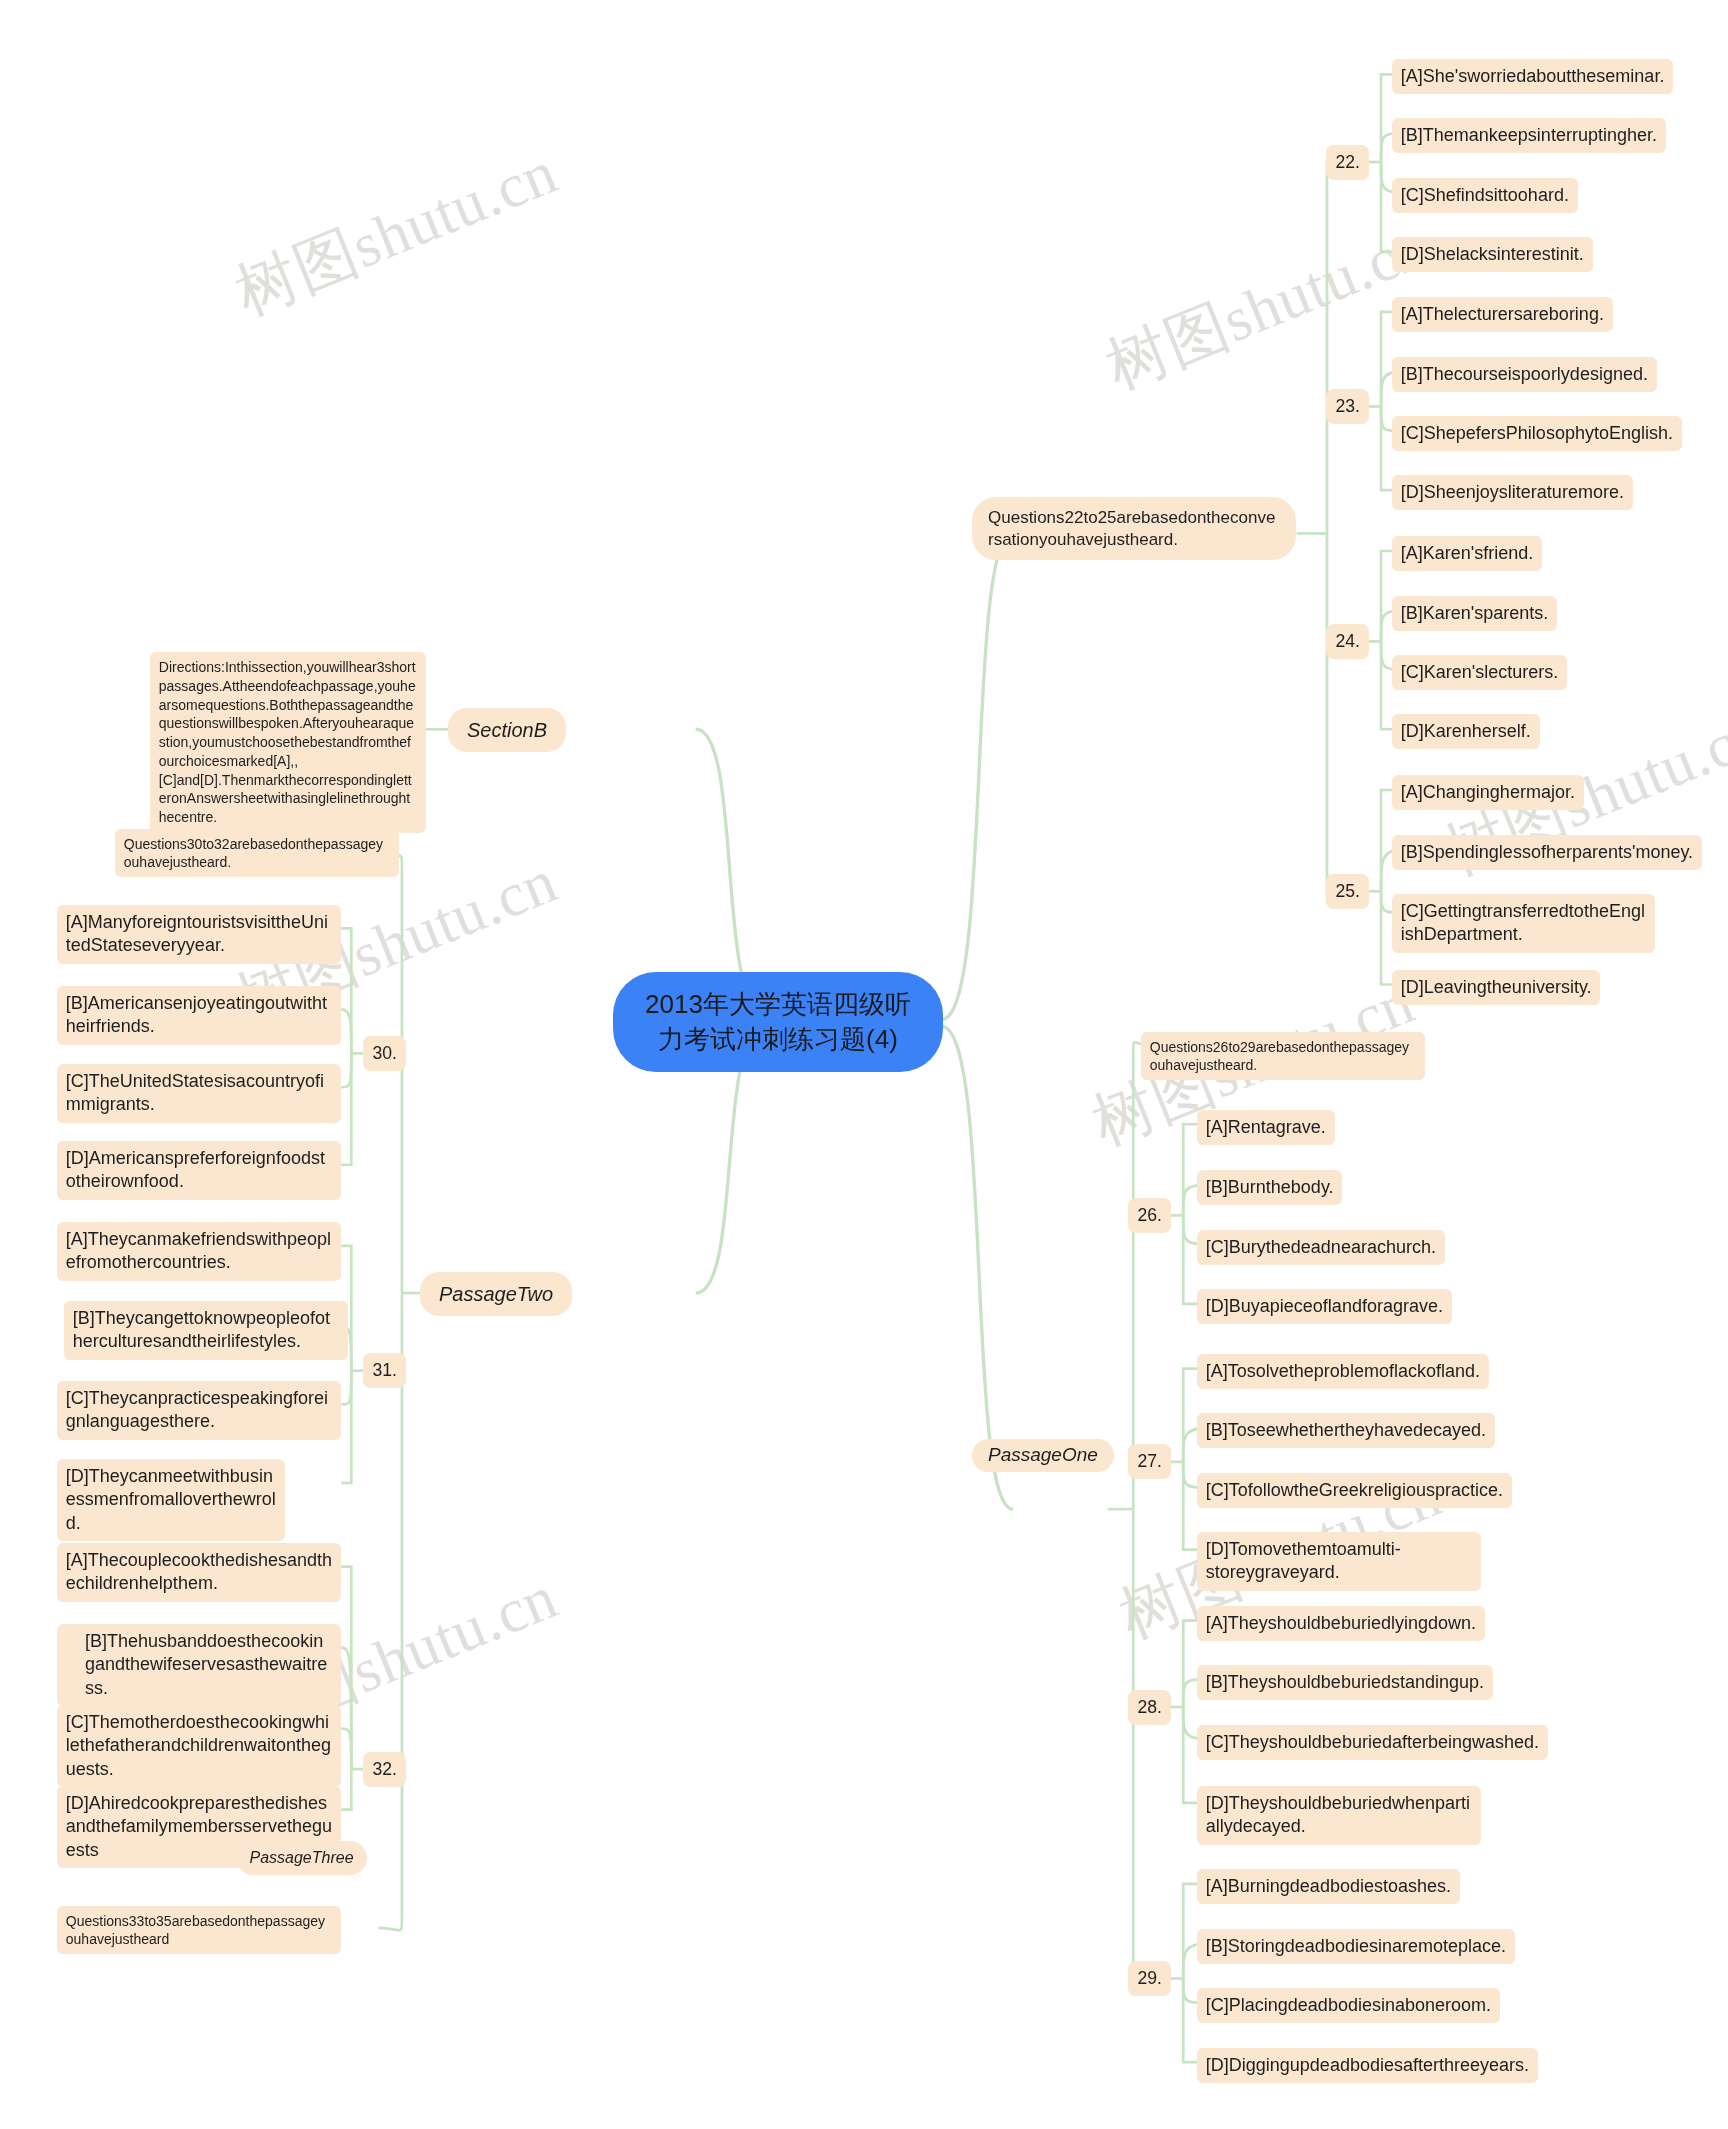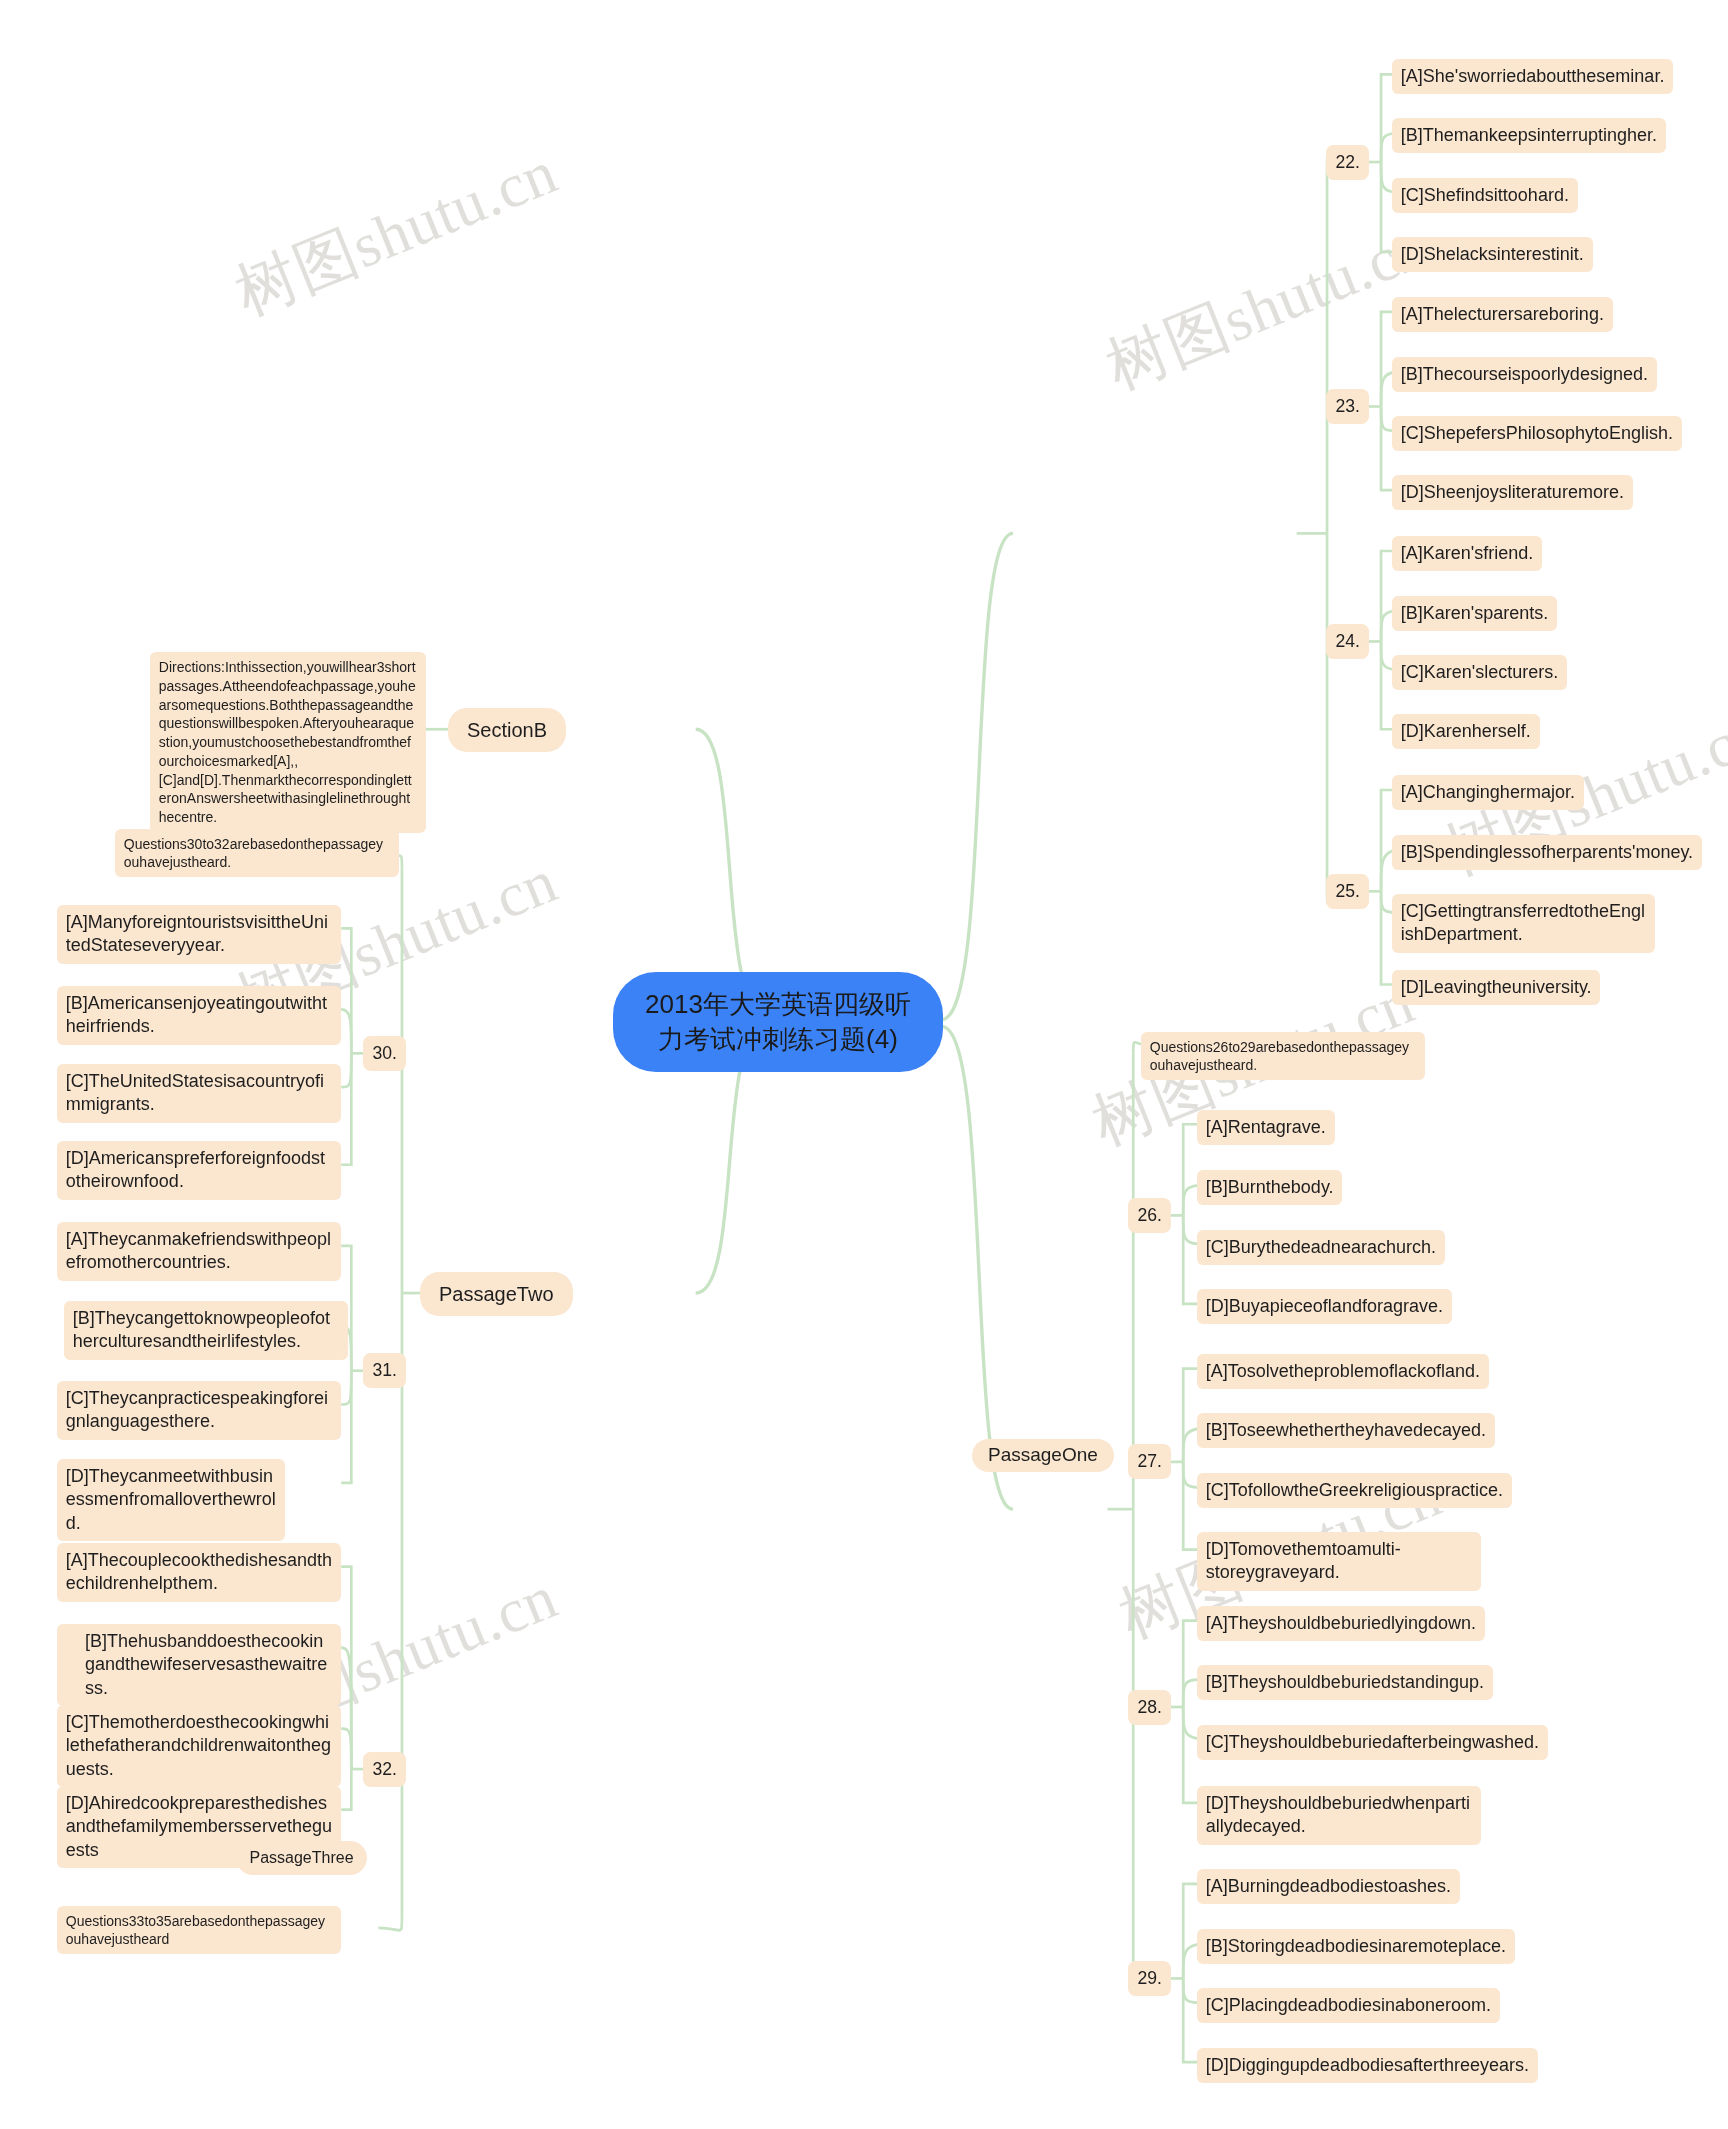--- a/index.html
+++ b/index.html
@@ -65,20 +65,21 @@
     line-height: 1.34;
     text-align: center;
     padding: 15px 20px;
     color: #1a1a1a;
   }
   .node.topic {
     border-radius: 19px;
     font-size: 20px;
     padding: 8.8px 19px;
     white-space: nowrap;
+    font-style: italic;
   }
   .node.num {
     border-radius: 7.4px;
     font-size: 17.6px;
     padding: 6px 9.5px;
     white-space: nowrap;
     text-align: center;
   }
   .node.opt   { font-size: 18px; }
   .node.intro { font-size: 14px; }
@@ -265,20 +266,23 @@
     <span>[D]Ahiredcookpreparesthedishesandthefamilymembersservetheguests</span>
   </div>
 
   <div class="node topic" style="left:236px; top:1841px; font-size:16px; padding:6.8px 13.5px;">
     <span>PassageThree</span>
   </div>
   <div class="node intro" style="left:57px; top:1906px; width:284px;">
     <span>Questions33to35arebasedonthepassageyouhavejustheard</span>
   </div>
 
+  <div class="node intro" style="left:972px; top:497px; width:324px; font-size:17px; border-radius:24px; padding:9.5px 16px;">
+    <span>Questions22to25arebasedontheconversationyouhavejustheard.</span>
+  </div>
 
   <div class="node num" style="left:1326px; top:145px;">
     <span>22.</span>
   </div>
   <div class="node opt" style="left:1392px; top:59px;">
     <span>[A]She'sworriedabouttheseminar.</span>
   </div>
   <div class="node opt" style="left:1392px; top:118px;">
     <span>[B]Themankeepsinterruptingher.</span>
   </div>

